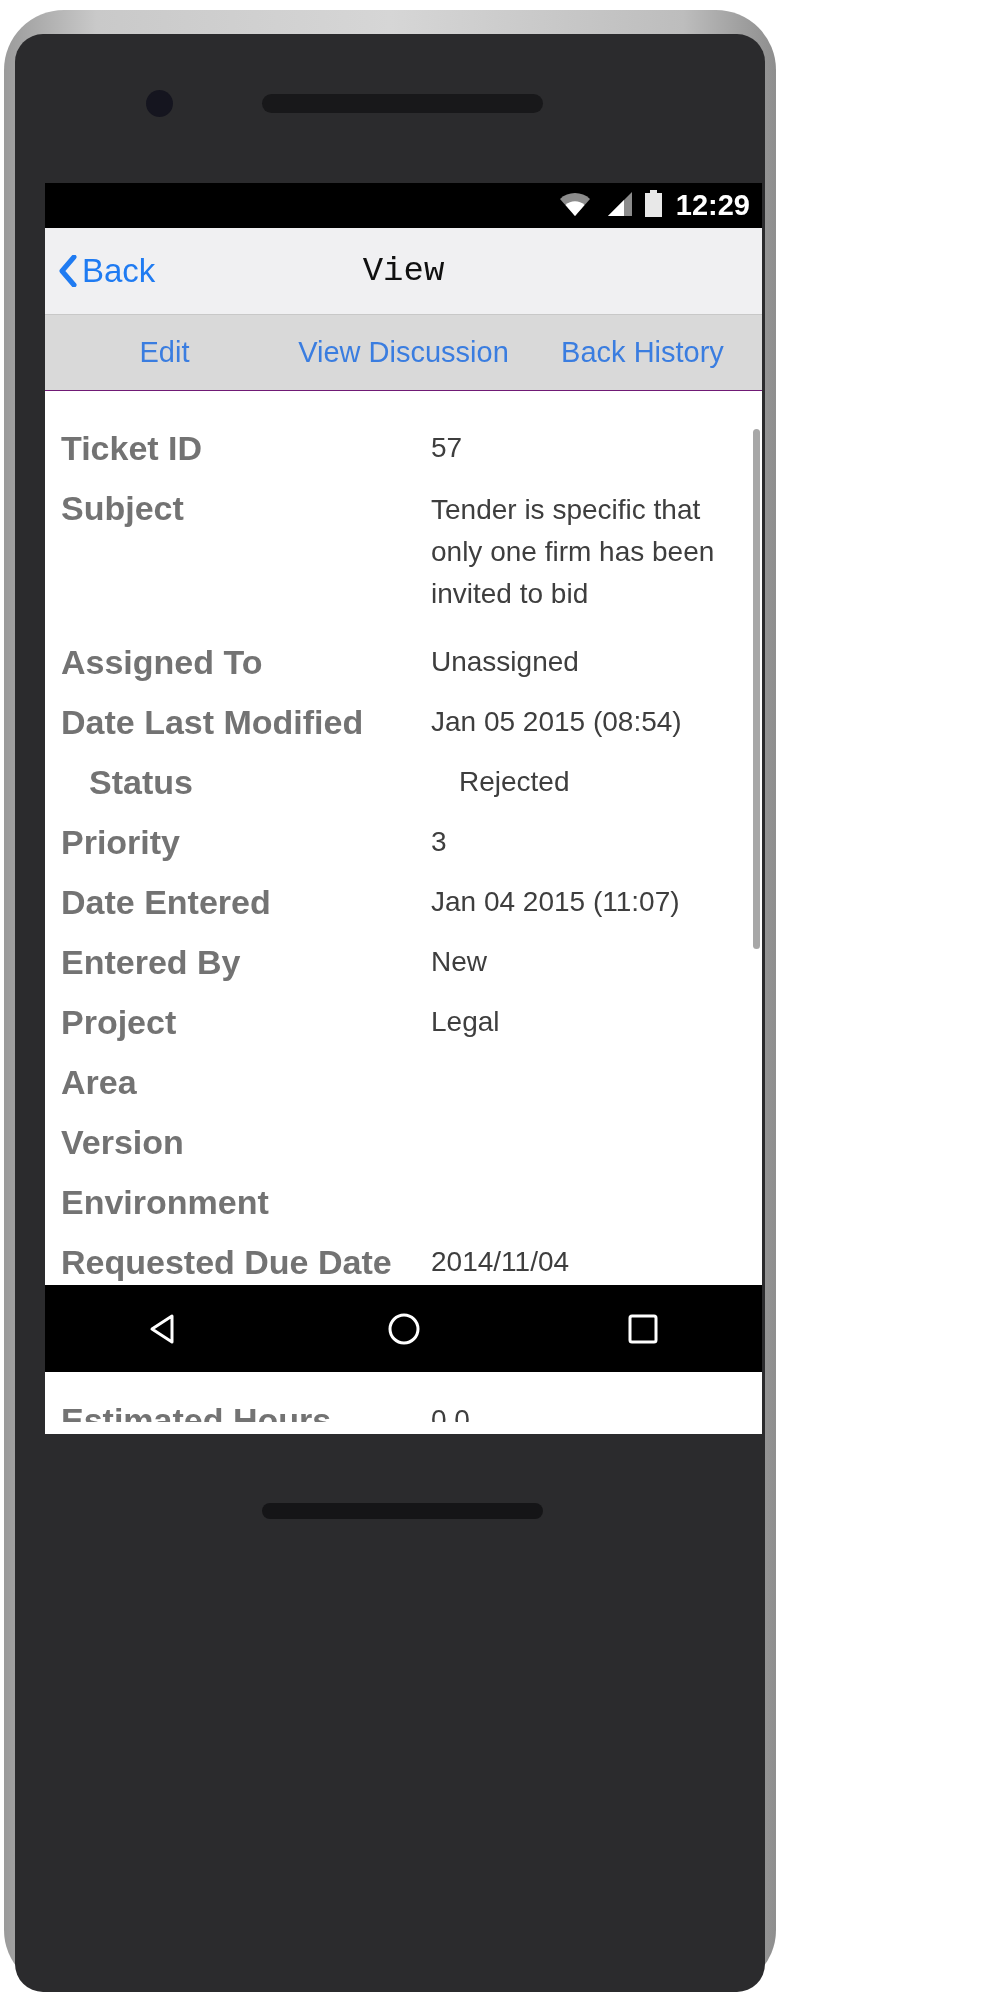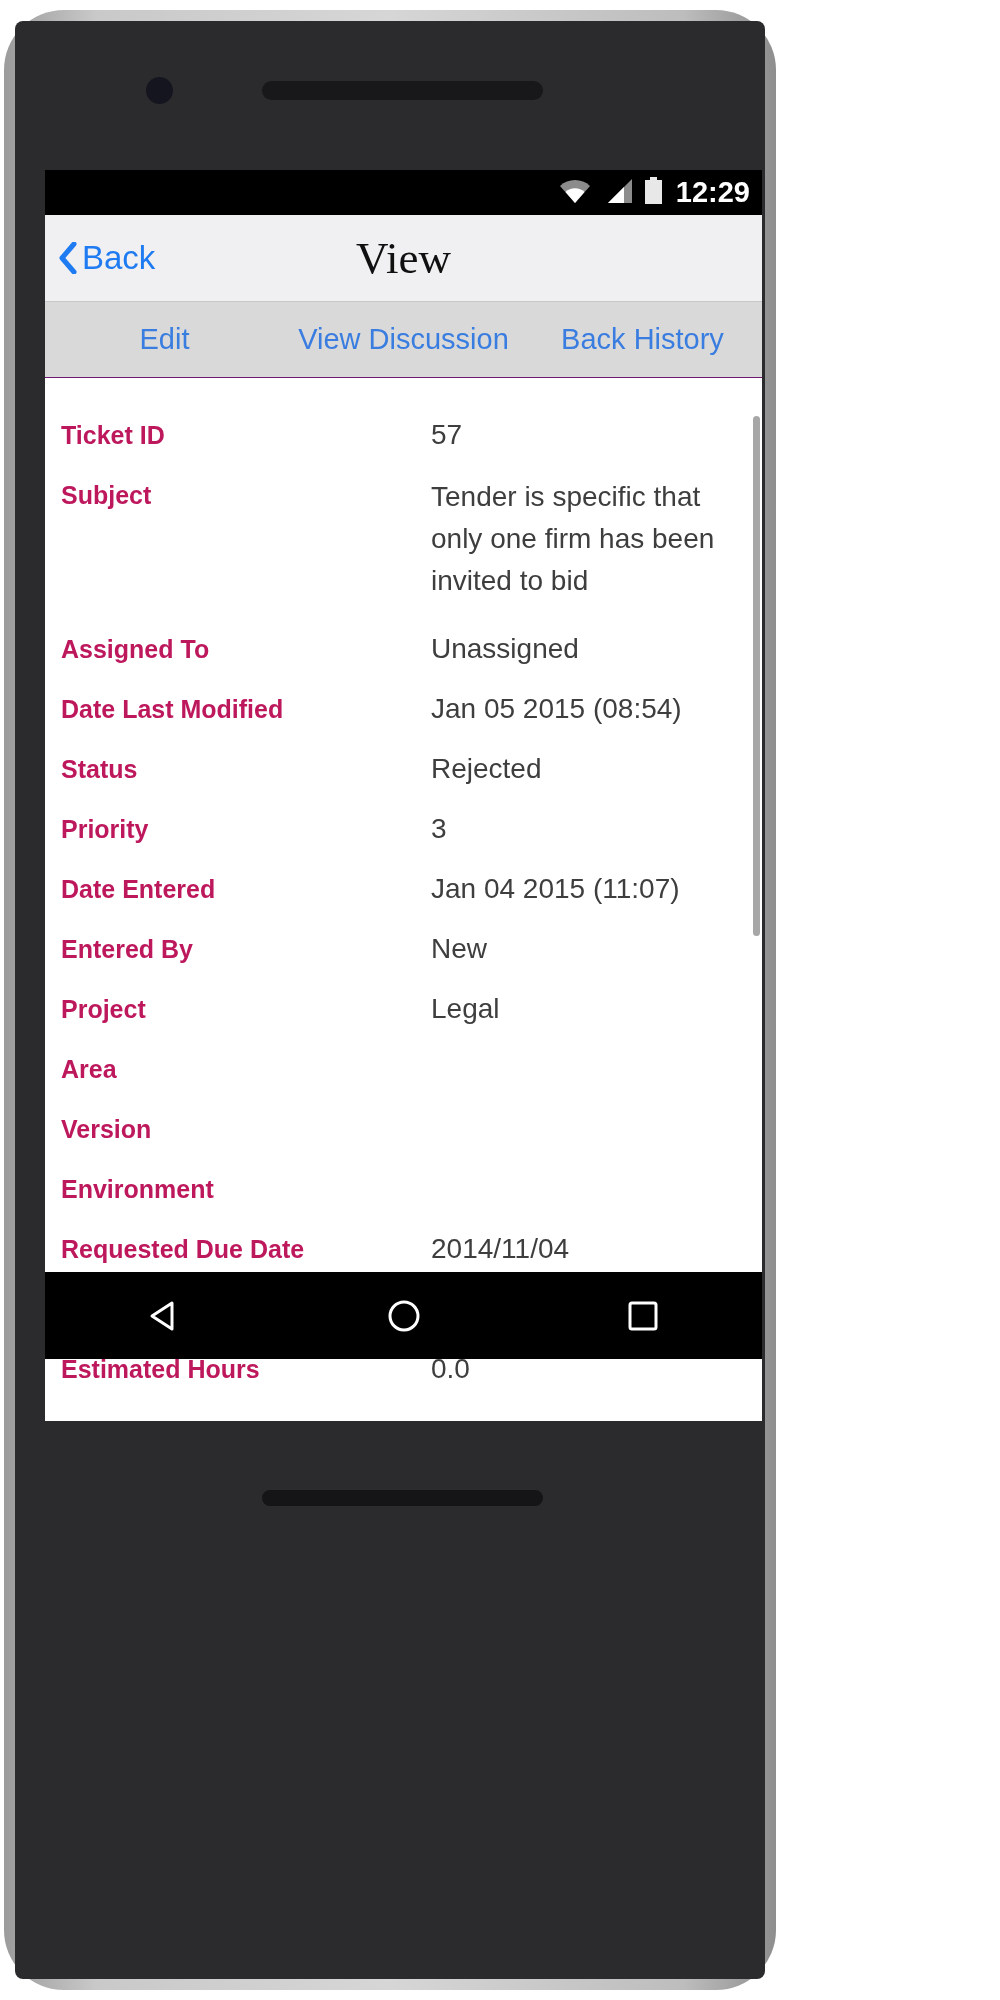--- a/index.html
+++ b/index.html
@@ -28,24 +28,24 @@
     top: 10px;
     width: 772px;
     height: 1980px;
     border-radius: 60px;
     background: linear-gradient(to right, #9b9b9b 0%, #c9c9c9 12%, #d6d6d6 50%, #bdbdbd 88%, #8e8e8e 100%);
     box-sizing: border-box;
   }
   .device-body {
     position: absolute;
     left: 11px;
-    top: 11px;
+    top: 24px;
     width: 750px;
     height: 1958px;
-    border-radius: 8px;
+    border-radius: 28px;
     background: #2b2b2d;
     box-sizing: border-box;
   }
 
   
   .camera-dot {
     position: absolute;
     left: 131px;
     top: 56px;
     width: 27px;
@@ -137,23 +137,23 @@
     font-family: "Liberation Sans", sans-serif;
   }
   .nav-title {
     position: absolute;
     left: 0;
     right: 0;
     top: 0;
     height: 86px;
     line-height: 86px;
     text-align: center;
-    font-size: 45px;
+    font-size: 34px;
     color: #101010;
-    font-family: Liberation Serif, serif;
+    font-family: Liberation Mono, monospace;
   }
 
   
   .tabbar {
     height: 76px;
     background: #d9d9d9;
     display: flex;
     align-items: center;
     border-bottom: 1px solid #701a75;
     box-sizing: border-box;
@@ -177,23 +177,23 @@
   .field-row {
     display: flex;
     align-items: flex-start;
     padding: 0 18px 0 16px;
     min-height: 60px;
     box-sizing: border-box;
   }
   .field-label {
     width: 370px;
     flex: 0 0 370px;
-    font-size: 25px;
+    font-size: 34px;
     font-weight: bold;
-    color: #be185d;
+    color: #737373;
     line-height: 38px;
     font-family: "Liberation Sans", sans-serif;
   }
   .field-value {
     flex: 1;
     font-size: 28px;
     color: #3e3e3e;
     line-height: 38px;
     font-family: "Liberation Sans", sans-serif;
     word-wrap: break-word;
@@ -309,21 +309,21 @@
           <div class="field-row" style="padding-top:28px;">
             <div class="field-label">Assigned To</div>
             <div class="field-value">Unassigned</div>
           </div>
 
           <div class="field-row" style="padding-top:22px;">
             <div class="field-label">Date Last Modified</div>
             <div class="field-value">Jan 05 2015 (08:54)</div>
           </div>
 
-          <div class="field-row" style="padding-top:22px;">
+          <div class="field-row" style="padding-top:22px;margin-left:28px;">
             <div class="field-label">Status</div>
             <div class="field-value">Rejected</div>
           </div>
 
           <div class="field-row" style="padding-top:22px;">
             <div class="field-label">Priority</div>
             <div class="field-value">3</div>
           </div>
 
           <div class="field-row" style="padding-top:22px;">

